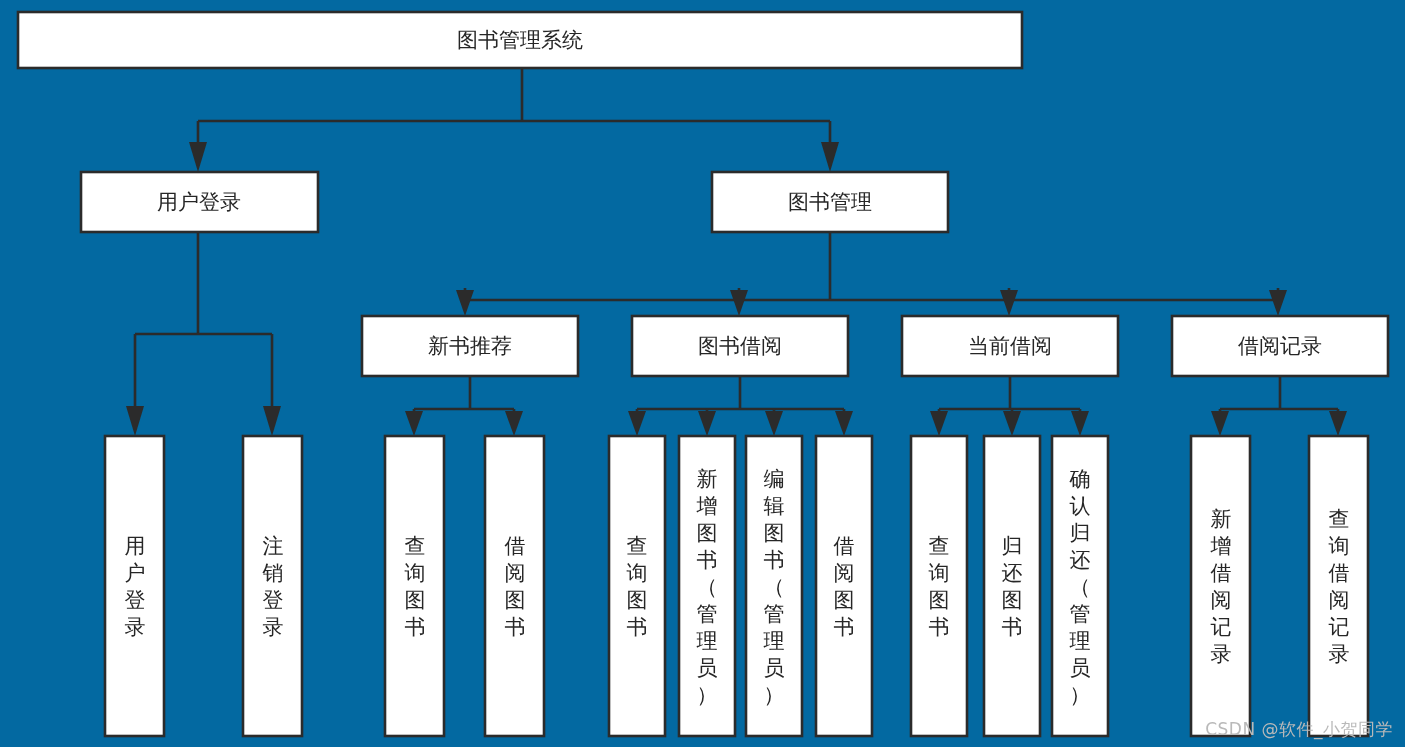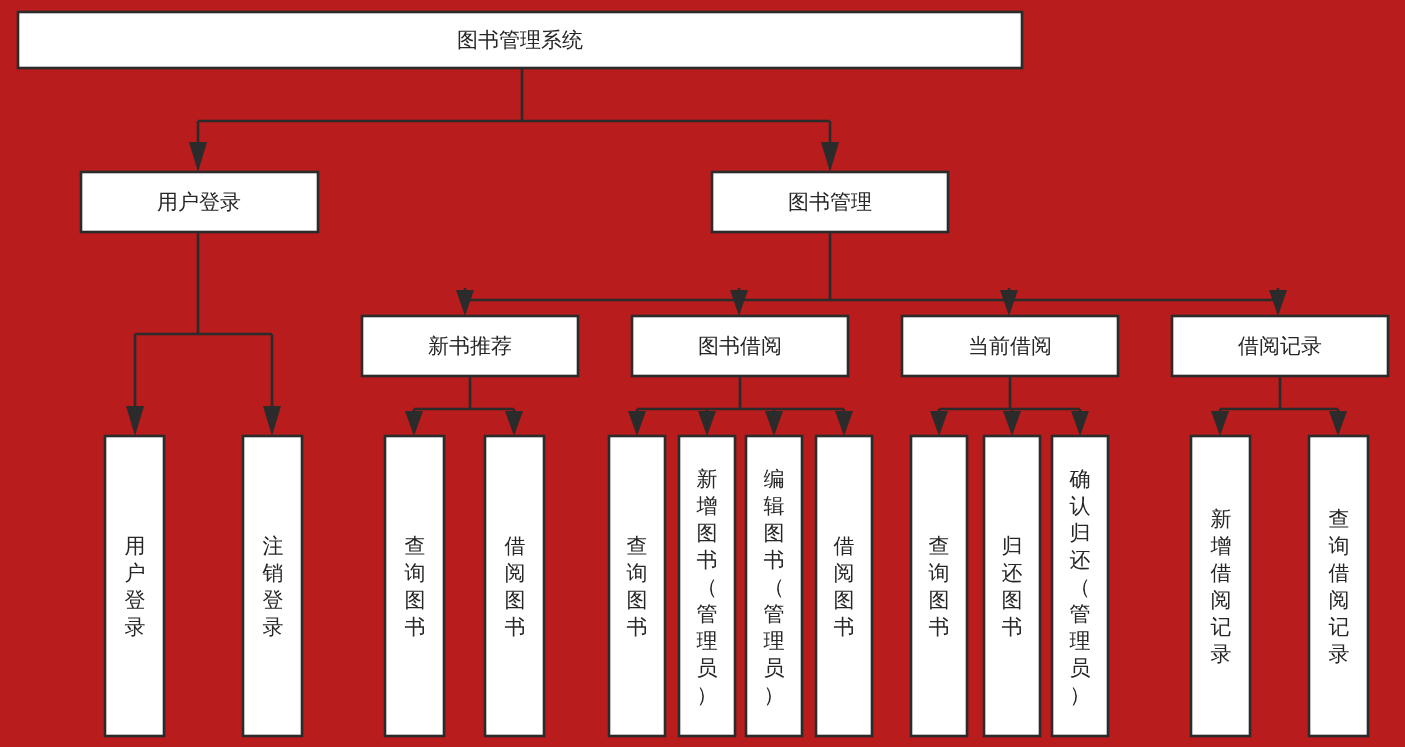--- a/index.html
+++ b/index.html
@@ -8,21 +8,21 @@
     padding: 0;
     background: #ffffff;
   }
   body {
     font-family: "DejaVu Sans", "Liberation Sans", sans-serif;
   }
   #diagram-root {
     position: relative;
     width: 1405px;
     height: 747px;
-    background: #b91c1c;
+    background: #0369a1;
     overflow: hidden;
   }
   svg.canvas {
     position: absolute;
     left: 0;
     top: 0;
     width: 1405px;
     height: 747px;
     display: block;
   }
@@ -230,13 +230,14 @@
       <rect class="node-rect" x="1191" y="436" width="59" height="300"></rect>
       <text class="node-label-v" x="1221" y="0"><tspan x="1221" y="526.06">新</tspan><tspan x="1221" y="553.06">增</tspan><tspan x="1221" y="580.06">借</tspan><tspan x="1221" y="607.06">阅</tspan><tspan x="1221" y="634.06">记</tspan><tspan x="1221" y="661.06">录</tspan></text>
     </g>
 
     <g>
       <rect class="node-rect" x="1309" y="436" width="59" height="300"></rect>
       <text class="node-label-v" x="1339" y="0"><tspan x="1339" y="526.06">查</tspan><tspan x="1339" y="553.06">询</tspan><tspan x="1339" y="580.06">借</tspan><tspan x="1339" y="607.06">阅</tspan><tspan x="1339" y="634.06">记</tspan><tspan x="1339" y="661.06">录</tspan></text>
     </g>
   </svg>
 
+  <div class="watermark-text">CSDN @软件_小贺同学</div>
 </div>
 
 </body></html>

